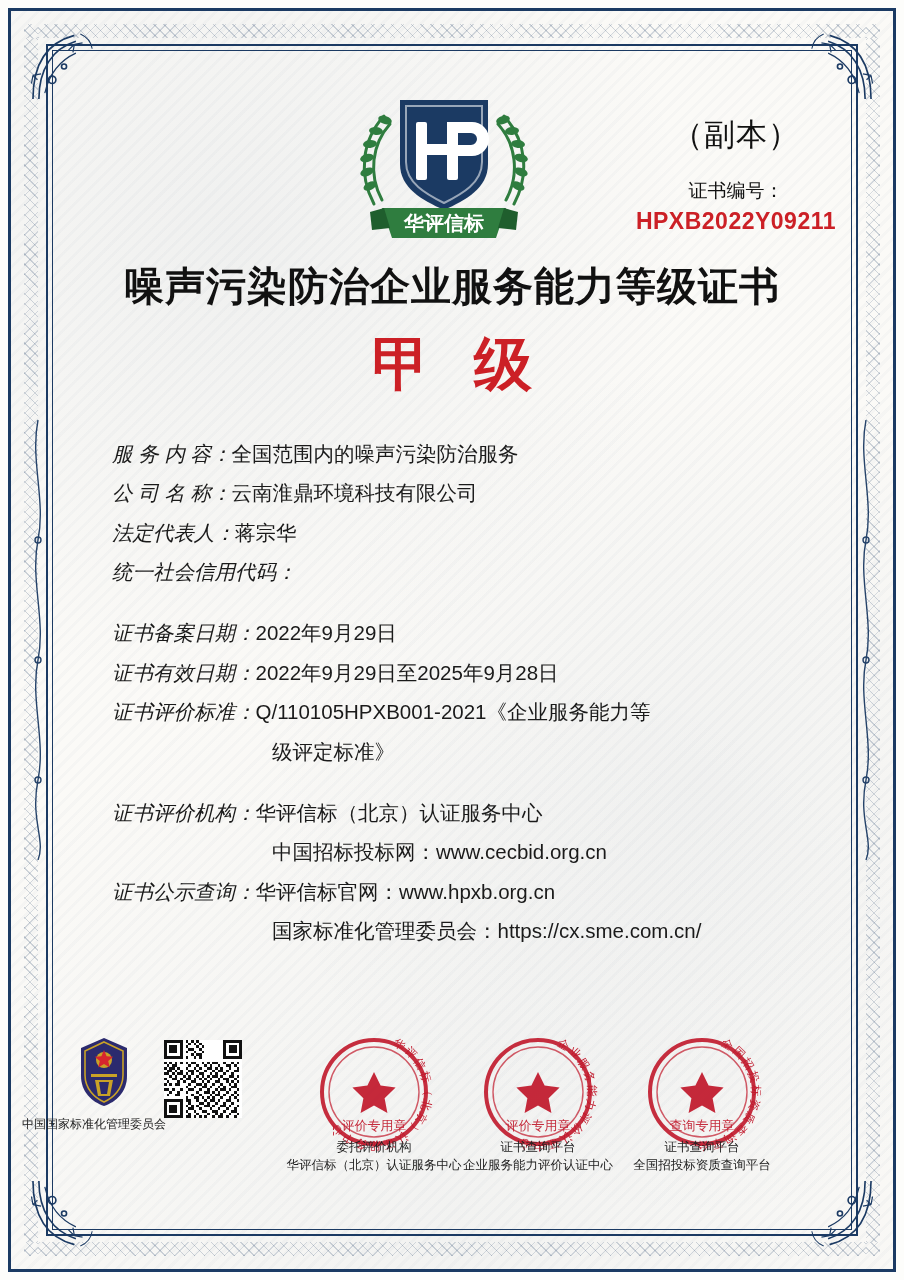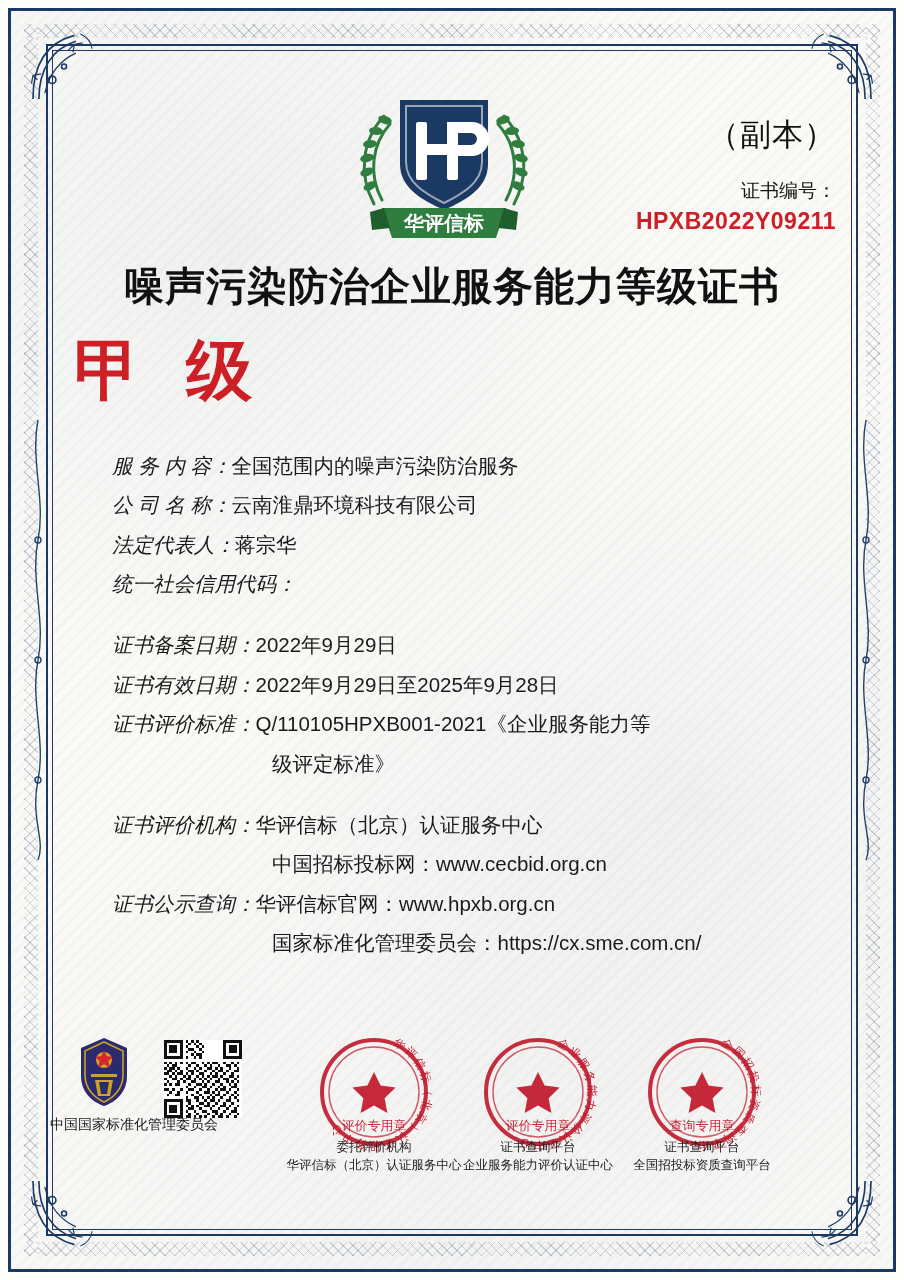--- a/index.html
+++ b/index.html
@@ -92,21 +92,21 @@
     top: 28px;
     width: 208px;
     height: 168px;
   }
   .emblem svg { width: 100%; height: 100%; display: block; }
 
   .right-block {
     position: absolute;
     right: 8px;
     top: 54px;
-    text-align: right;
+    text-align: center;
   }
   .copy-label {
     font-size: 31px;
     color: #111;
     letter-spacing: 1px;
     font-weight: 500;
   }
   .cert-no-label {
     margin-top: 22px;
     font-size: 19px;
@@ -124,21 +124,22 @@
     margin-top: 12px;
     text-align: center;
     font-size: 40px;
     font-weight: bold;
     color: #111;
     letter-spacing: 1px;
     line-height: 1.2;
   }
   .grade {
     margin-top: 16px;
-    font-size: 66px;
+    text-align: center;
+    font-size: 58px;
     font-weight: bold;
     color: #cc2026;
     letter-spacing: 14px;
     text-indent: 14px;
   }
 
   .fields {
     margin-top: 30px;
     padding-left: 52px;
     font-size: 20.5px;
@@ -174,22 +175,22 @@
     top: 6px;
     width: 72px;
     text-align: center;
   }
   .nat-emblem svg { width: 58px; height: 72px; }
   .nat-caption {
     position: absolute;
     left: -38px;
     top: 86px;
     width: 196px;
-    text-align: right;
-    font-size: 14px;
+    text-align: left;
+    font-size: 12px;
     color: #222;
   }
   .qr {
     position: absolute;
     left: 104px;
     top: 10px;
     width: 78px;
     height: 78px;
   }
   .qr svg { width: 100%; height: 100%; display: block; }

